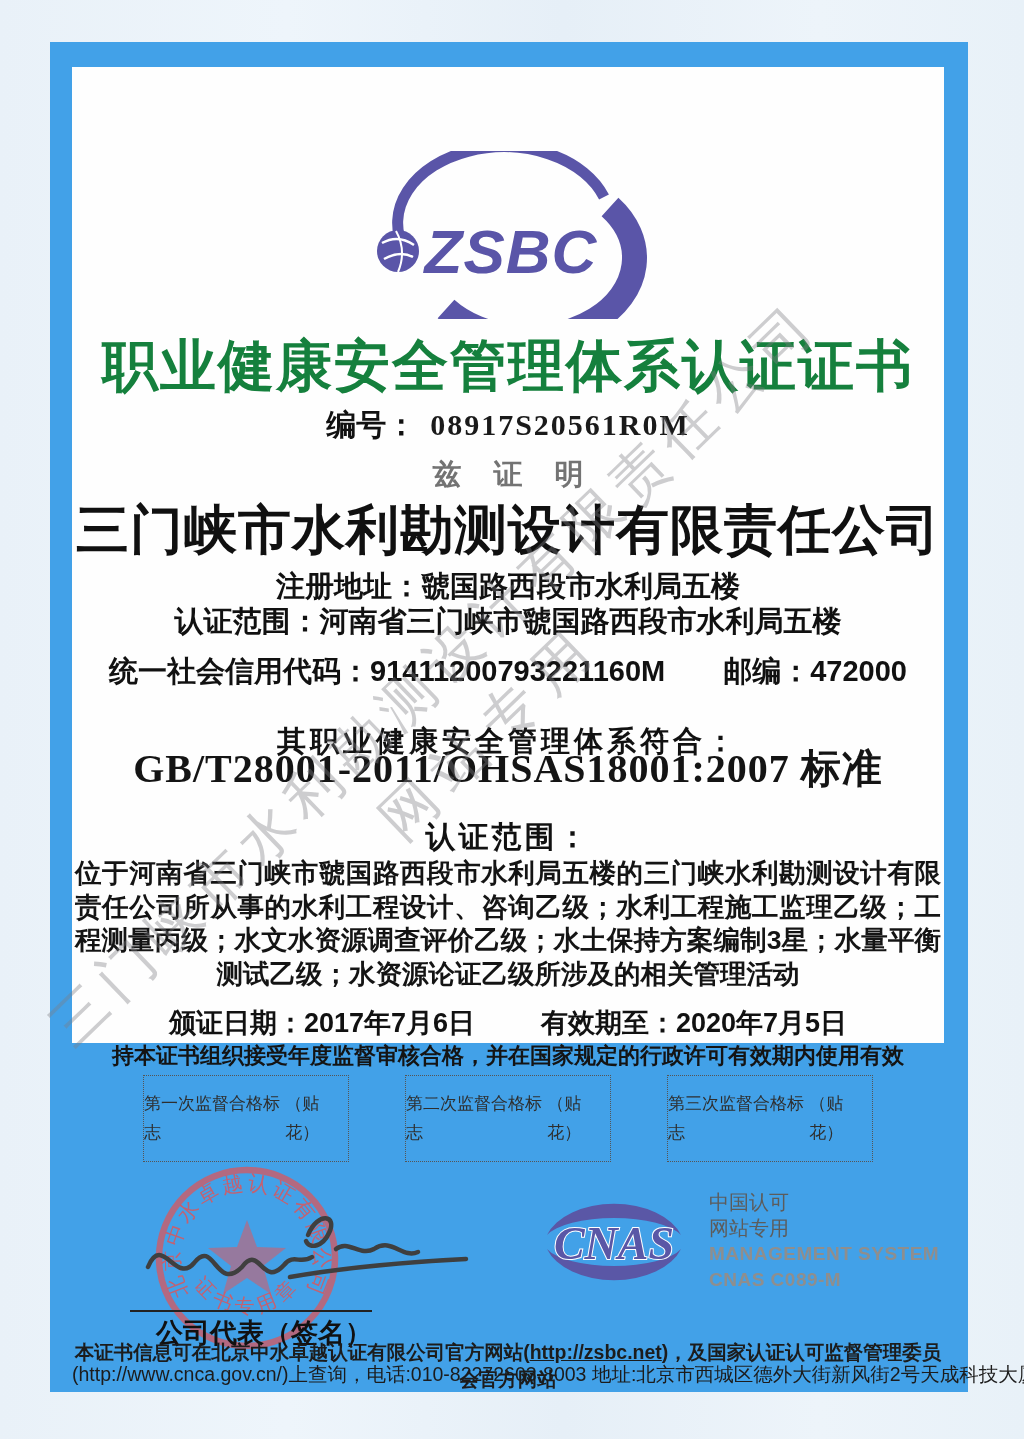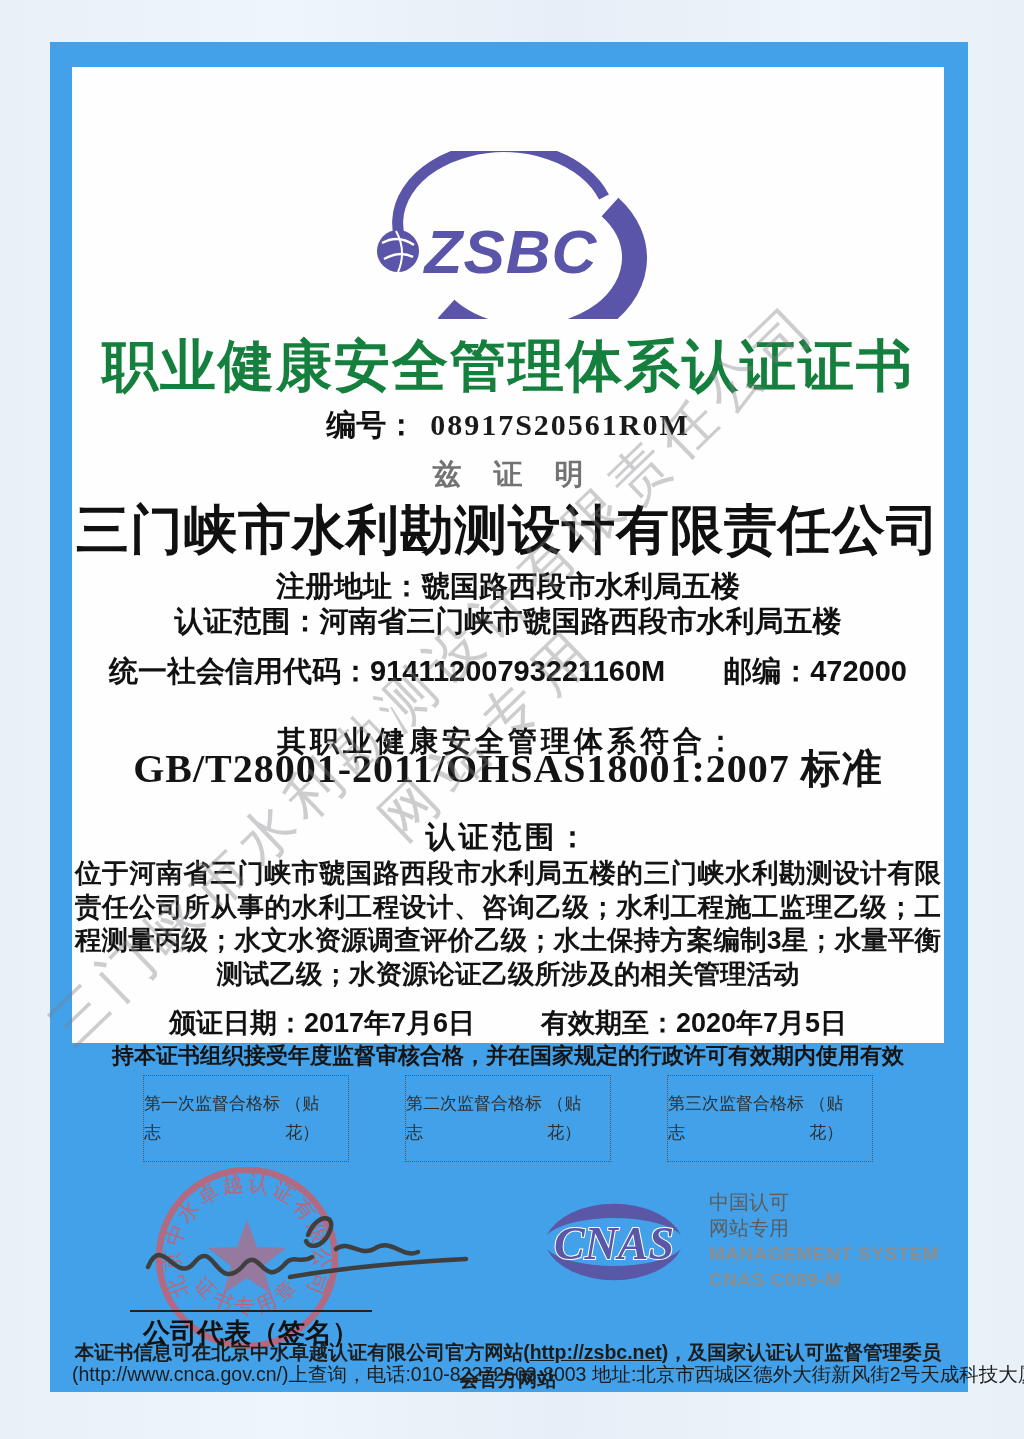--- a/index.html
+++ b/index.html
@@ -73,21 +73,21 @@
     font-size:17px;color:#2e2e2e;line-height:1.7;font-weight:500;
     box-sizing:border-box;
   }
 
   .stamp-wrap{left:80px;top:1096px;width:190px;height:190px;}
   .signature-wrap{left:68px;top:1138px;width:336px;height:100px;z-index:4;}
   .sig-line{
     left:58px;top:1243px;width:242px;border-top:2.5px solid #222;height:0;z-index:6;
   }
   .sig-label{
-    left:58px;top:1248px;width:242px;text-align:center;
+    left:58px;top:1248px;width:242px;text-align:right;
     font-size:27px;font-weight:700;color:#111;z-index:6;
   }
 
   .cnas-wrap{left:463px;top:1110px;width:158px;height:128px;}
   .cnas-text{left:637px;top:1122px;line-height:26px;}
   .cnas-cn{font-size:20px;color:#5c5c5c;}
   .cnas-en{font-size:19px;color:#8e8e8e;font-weight:700;letter-spacing:0.5px;}
 
   .footer1{top:1272px;font-size:19.5px;color:#1c1c1c;z-index:6;font-weight:bold;}
   .footer1 .url{text-decoration:underline;}

